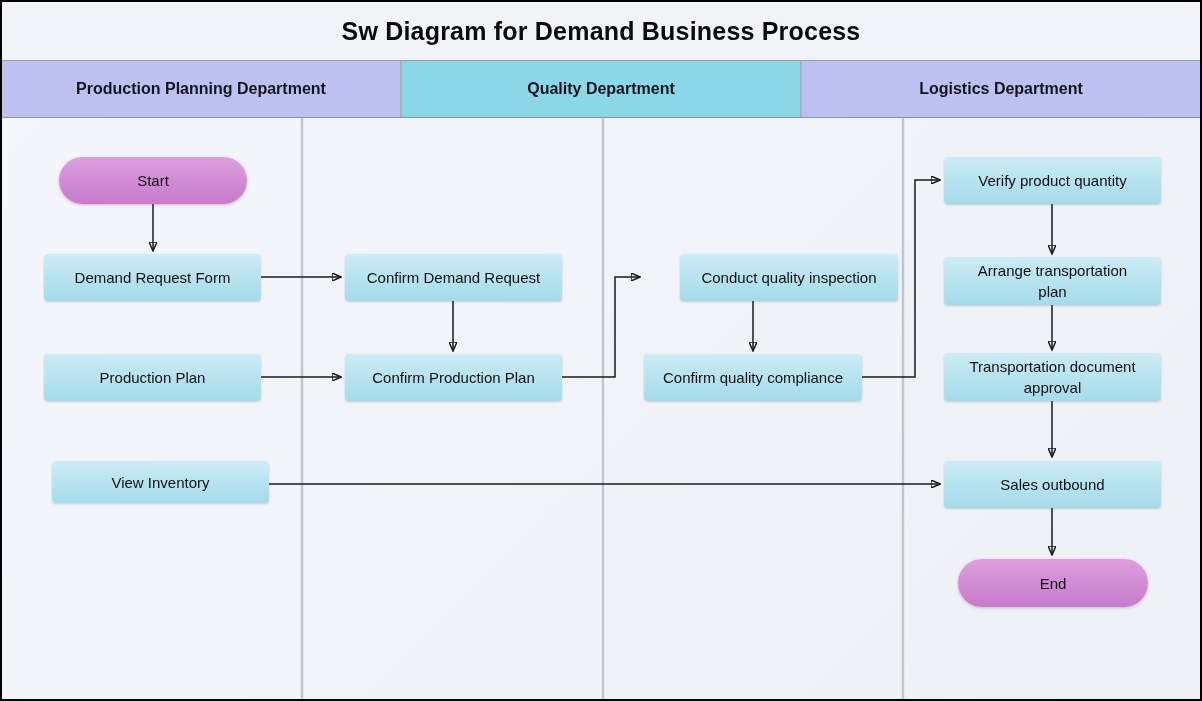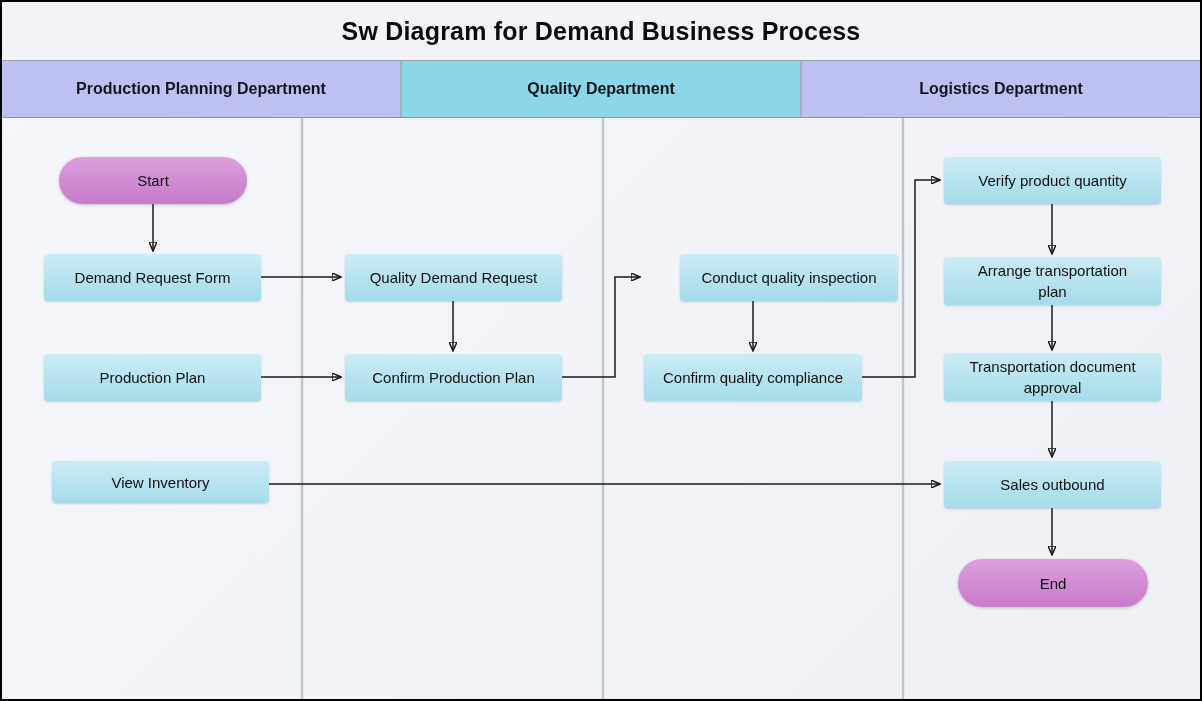--- a/index.html
+++ b/index.html
@@ -113,21 +113,21 @@
     <span class="label">Demand Request Form</span>
   </div>
   <div class="node process" style="left:42px;top:352px;width:217px;height:47px;">
     <span class="label">Production Plan</span>
   </div>
   <div class="node process" style="left:50px;top:459px;width:217px;height:42px;">
     <span class="label">View Inventory</span>
   </div>
 
   <div class="node process" style="left:343px;top:252px;width:217px;height:47px;">
-    <span class="label">Quality Demand Request</span>
+    <span class="label">Confirm Demand Request</span>
   </div>
   <div class="node process" style="left:343px;top:352px;width:217px;height:47px;">
     <span class="label">Confirm Production Plan</span>
   </div>
 
   <div class="node process" style="left:642px;top:252px;width:218px;height:47px;margin-left:36px;">
     <span class="label">Conduct quality inspection</span>
   </div>
   <div class="node process" style="left:642px;top:352px;width:218px;height:47px;">
     <span class="label">Confirm quality compliance</span>

